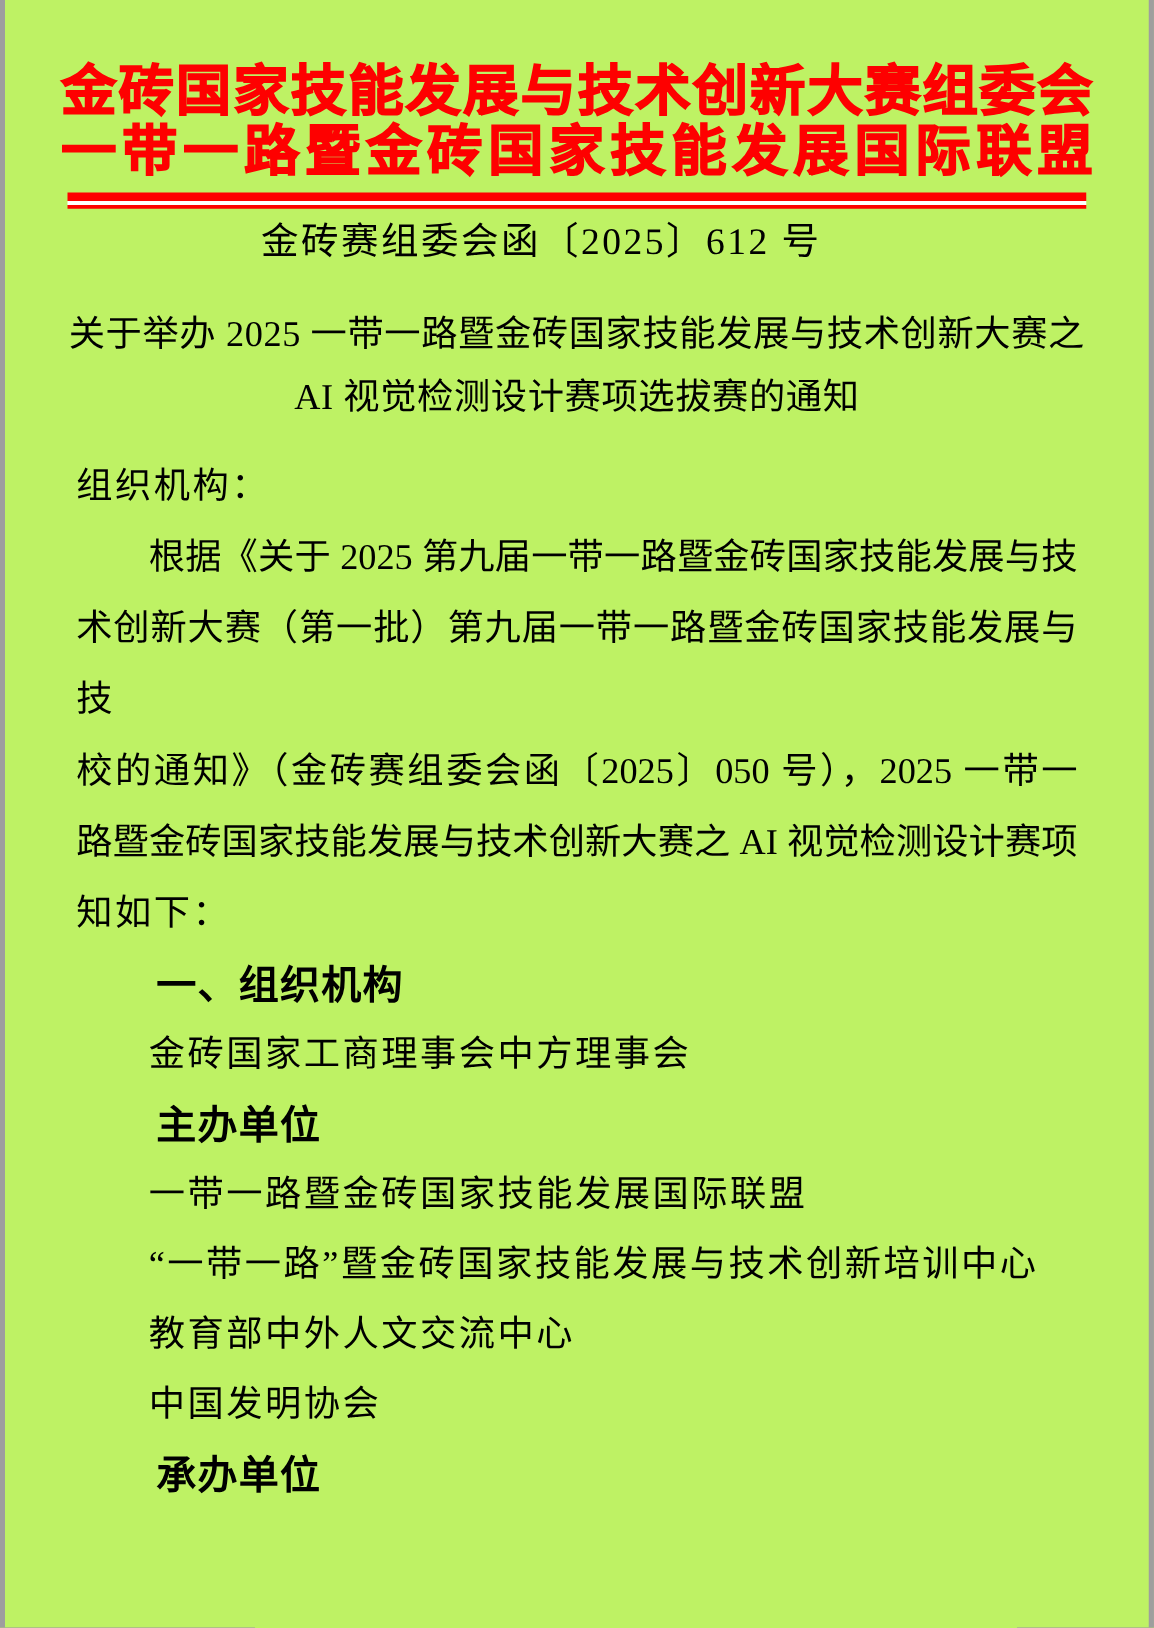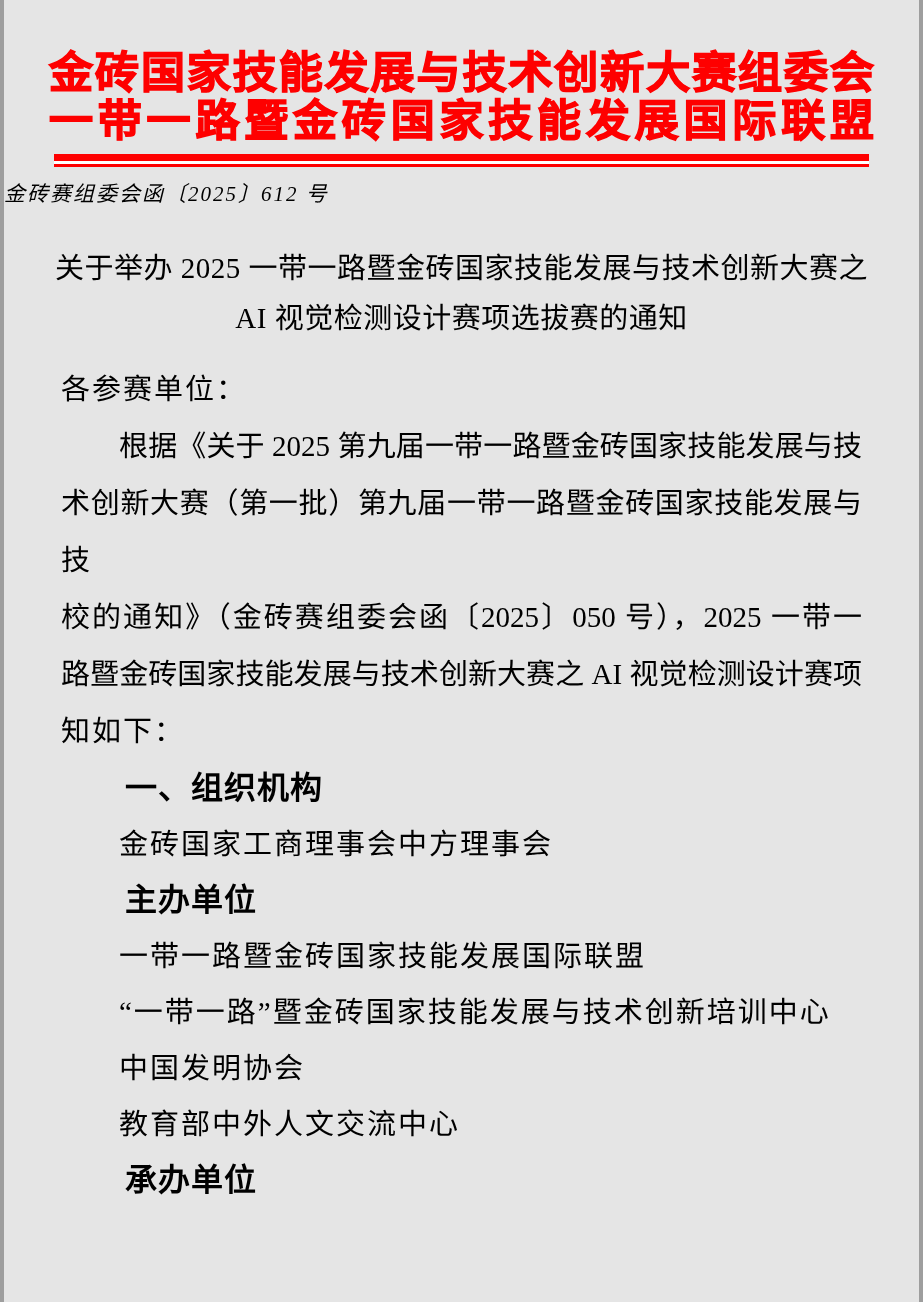--- a/index.html
+++ b/index.html
@@ -1,21 +1,21 @@
 <!DOCTYPE html>
 <html lang="zh-CN"><head>
 <meta charset="utf-8">
 <style>
   html, body { margin: 0; padding: 0; background: #9e9e9e; }
   .page {
     position: relative;
     width: 915px;
     height: 1302px;
     margin: 0 auto;
-    background: #e5e5e5;
+    background: #bef264;
     overflow: hidden;
     color: #000;
     font-family: "Liberation Serif", serif;
   }
   
   .letterhead {
     margin: 50px 45px 0 45px;
   }
   .letterhead-line {
     font-family: "Liberation Serif", serif;
@@ -28,25 +28,24 @@
     text-align-last: justify;
     white-space: nowrap;
   }
   .double-rule {
     margin: 8px 50px 0 50px;
     height: 13px;
     background: linear-gradient(#fe0000 0 7px, #ffffff 7px 10px, #fe0000 10px 13px);
   }
   .doc-number {
     margin: 12px 57px 0 0;
-    text-align: left;
-    font-size: 21px;
+    text-align: center;
+    font-size: 30px;
     line-height: 30px;
     letter-spacing: 2px;
-    font-style: italic;
   }
   
   .title-block {
     margin: 34px 40px 0 40px;
     text-align: center;
     font-weight: normal;
     font-size: 29px;
     line-height: 50px;
     letter-spacing: 0.5px;
   }
@@ -90,33 +89,33 @@
   <div class="double-rule"></div>
 
   <div class="doc-number">金砖赛组委会函〔2025〕612 号</div>
 
   <div class="title-block">
     <div>关于举办 2025 一带一路暨金砖国家技能发展与技术创新大赛之</div>
     <div>AI 视觉检测设计赛项选拔赛的通知</div>
   </div>
 
   <div class="body-block">
-    <div class="body-line loose">各参赛单位：</div>
+    <div class="body-line loose">组织机构：</div>
 
     <div class="body-line spread indent">根据《关于 2025 第九届一带一路暨金砖国家技能发展与技</div>
     <div class="body-line spread">术创新大赛（第一批）第九届一带一路暨金砖国家技能发展与技</div>
     <div class="body-line spread">校的通知》（金砖赛组委会函〔2025〕050 号），2025 一带一</div>
     <div class="body-line spread">路暨金砖国家技能发展与技术创新大赛之 AI 视觉检测设计赛项</div>
     <div class="body-line loose">知如下：</div>
 
     <div class="org-line bold-heading">一、组织机构</div>
 
     <div class="org-line">金砖国家工商理事会中方理事会</div>
     <div class="org-line bold-heading">主办单位</div>
     <div class="org-line">一带一路暨金砖国家技能发展国际联盟</div>
     <div class="org-line">“一带一路”暨金砖国家技能发展与技术创新培训中心</div>
+    <div class="org-line">教育部中外人文交流中心</div>
     <div class="org-line">中国发明协会</div>
-    <div class="org-line">教育部中外人文交流中心</div>
     <div class="org-line bold-heading">承办单位</div>
 
   </div>
 
 </div>
 
 </body></html>

